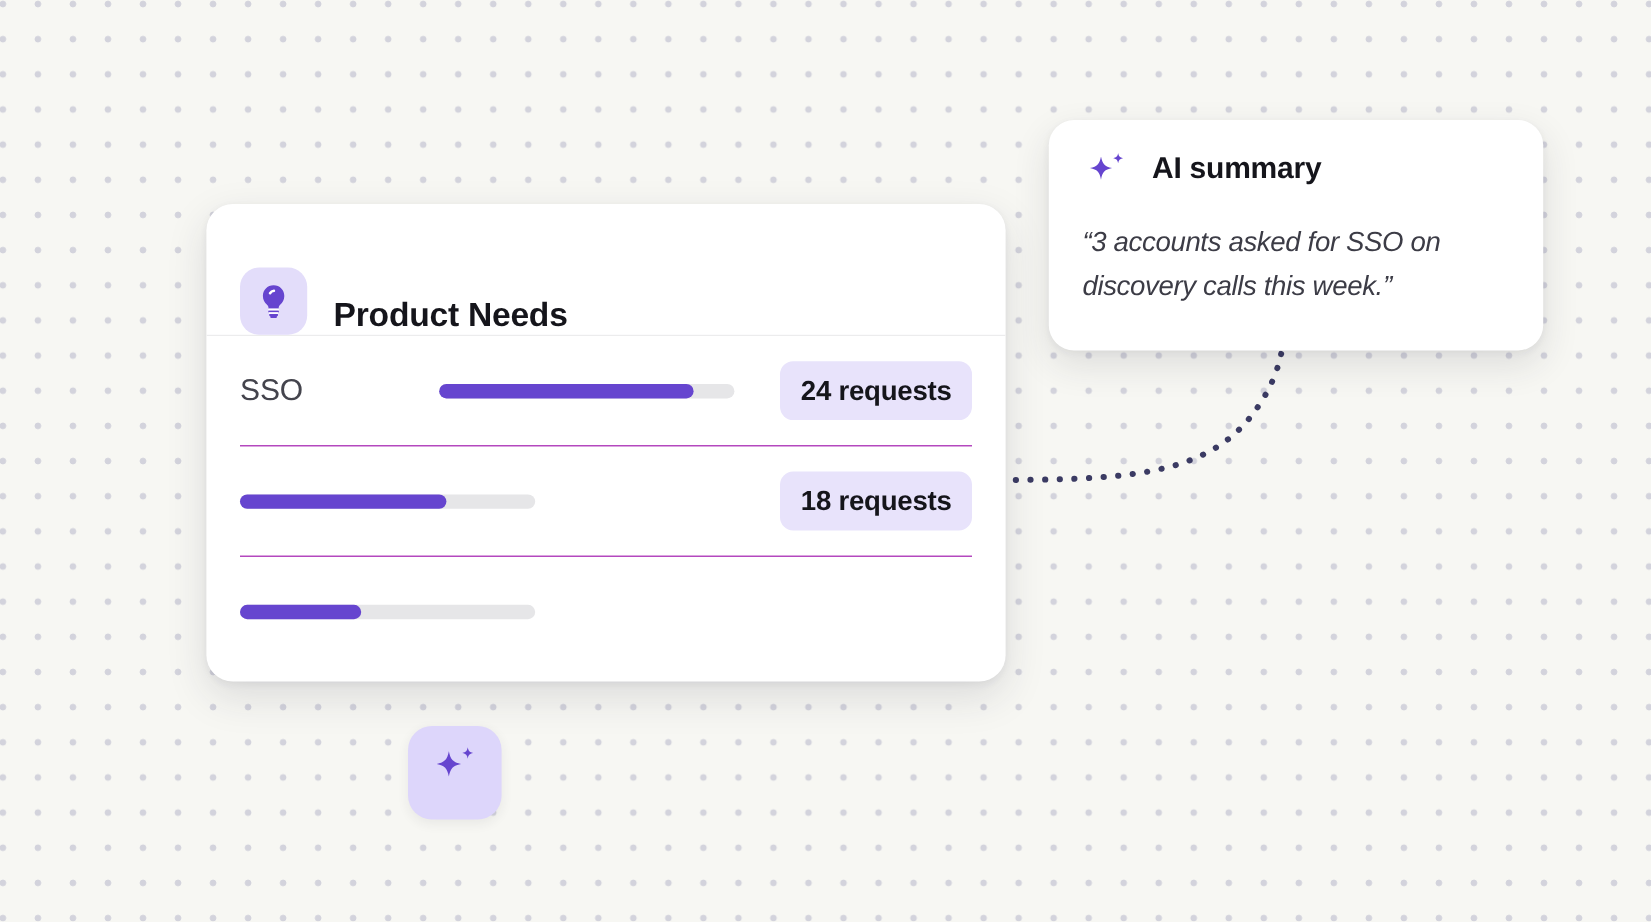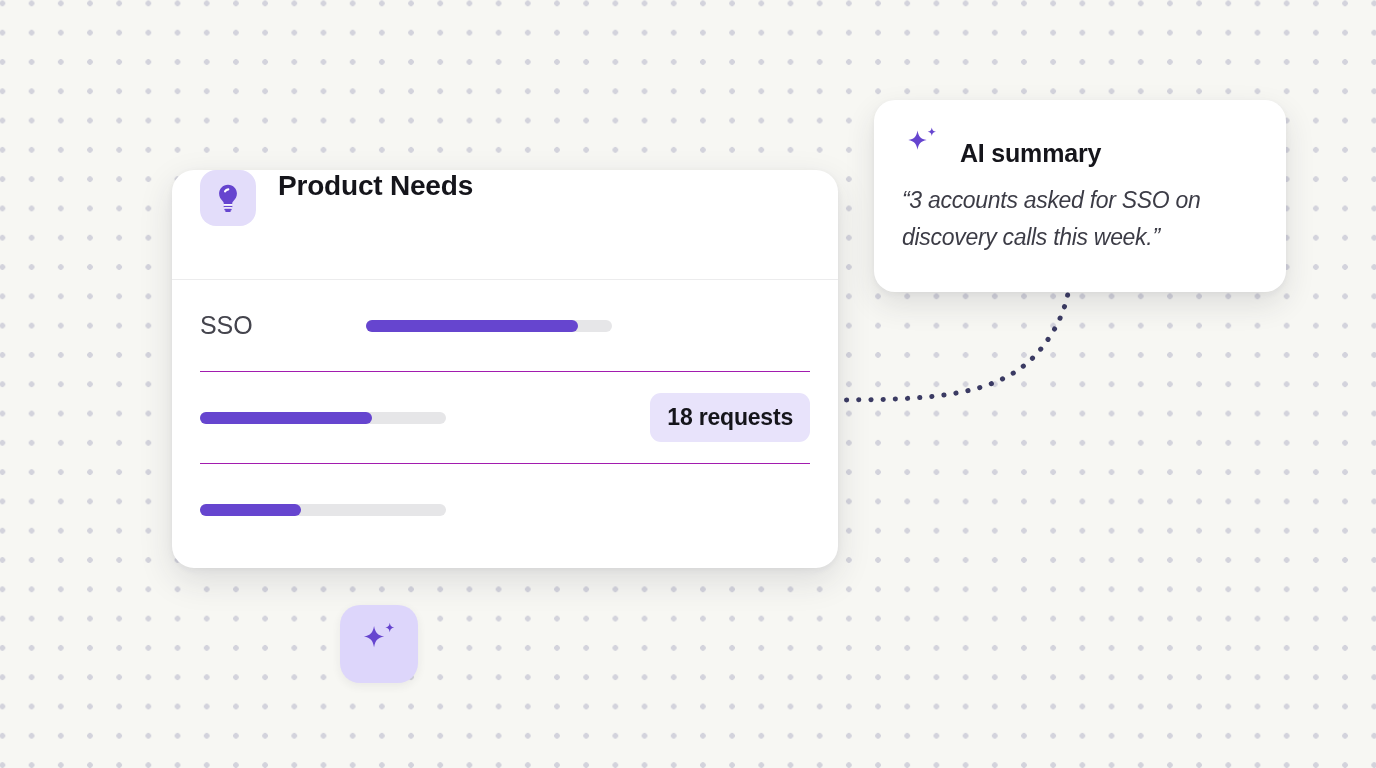--- a/index.html
+++ b/index.html
@@ -22,21 +22,21 @@
     left:172px; top:170px;
     width:666px; height:398px;
     background:#ffffff;
     border-radius:22px;
     box-shadow: 0 12px 34px rgba(38,38,60,0.13), 0 2px 6px rgba(38,38,60,0.06);
     overflow:hidden;
   }
   .needs-header {
     height:110px;
     display:flex;
-    align-items:flex-start;
+    align-items:flex-end;
     padding-left:28px;
     gap:22px;
     border-bottom:1px solid #ececed;
   }
   .bulb-tile {
     width:56px; height:56px;
     border-radius:16px;
     background:#e3ddfa;
     display:flex; align-items:center; justify-content:center;
     flex:0 0 auto;
@@ -94,21 +94,21 @@
     position:absolute;
     left:874px; top:100px;
     width:412px; height:192px;
     background:#ffffff;
     border-radius:21px;
     box-shadow: 0 12px 30px rgba(38,38,60,0.12), 0 2px 6px rgba(38,38,60,0.05);
     padding:26px 28px 0 28px;
   }
   .ai-head {
     display:flex;
-    align-items:flex-end;
+    align-items:flex-start;
     gap:18px;
     margin-bottom:14px;
   }
   .ai-title {
     font-size:25px;
     font-weight:bold;
     color:#15151b;
     letter-spacing:-0.2px;
   }
   .ai-quote {
@@ -159,20 +159,21 @@
       <span class="card-title">Product Needs</span>
     </div>
 
     <div class="rows">
 
       <div class="need-row">
         <span class="need-label">SSO</span>
         <span class="bar-track">
           <span class="bar-fill" id="fill0" style="width: 86%;"></span>
         </span>
+        <span class="req-badge">24 requests</span>
       </div>
 
       <div class="need-row">
         <span class="bar-track">
           <span class="bar-fill" id="fill1" style="width: 70%;"></span>
         </span>
         <span class="req-badge">18 requests</span>
       </div>
 
       <div class="need-row">

